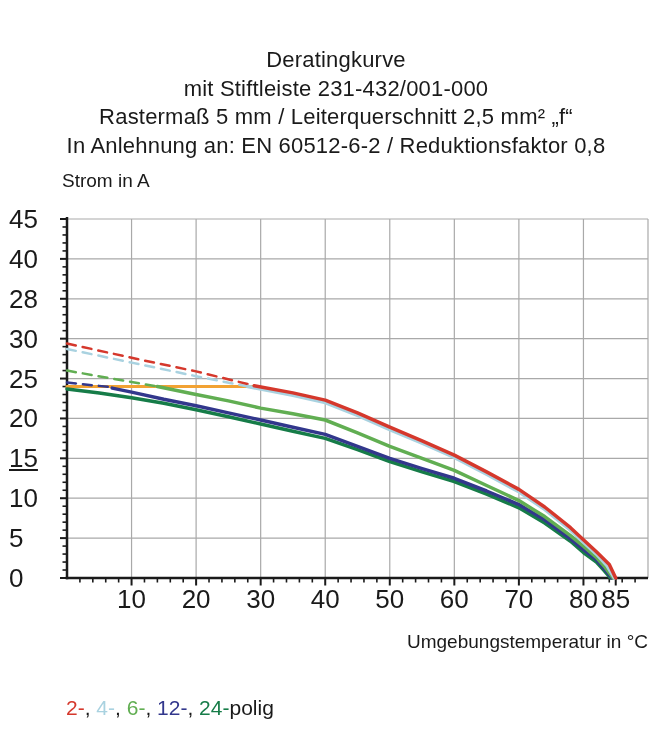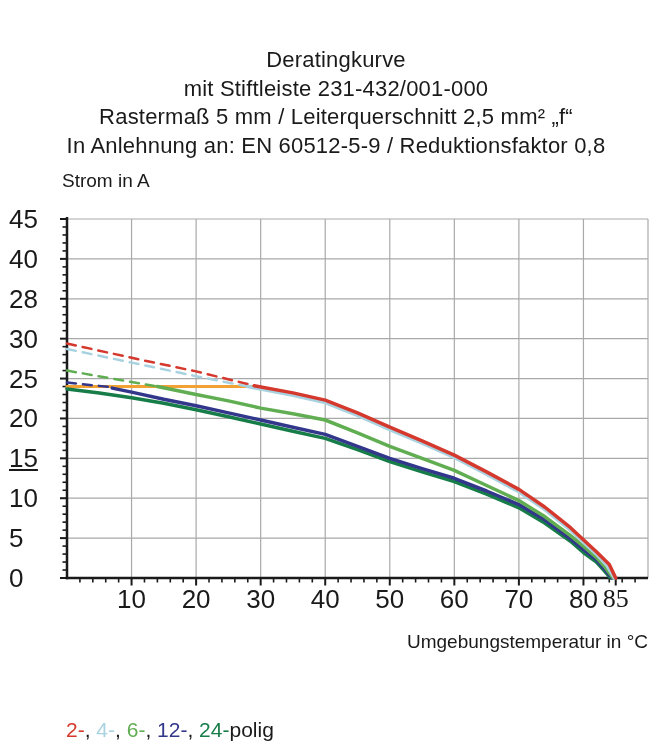--- a/index.html
+++ b/index.html
@@ -24,38 +24,38 @@
   }
   .x-tick{
     position:absolute;width:64px;text-align:center;top:366px;
     font-size:26px;line-height:28px;
   }
   .x-axis-title{
     position:absolute;top:631px;left:0;width:648px;text-align:right;
     font-size:19px;
   }
   .legend-row{
-    position:absolute;top:718px;left:66px;width:582px;
+    position:absolute;top:696px;left:66px;width:582px;
     display:flex;align-items:center;
     font-size:21px;
   }
   .poles{white-space:pre;}
   .rated{display:flex;align-items:center;gap:12px;}
   .rated-line{display:inline-block;width:54px;height:4px;border-radius:2px;}
 </style>
 </head>
 <body>
 
 <div class="page">
 
   <div class="title-block">
     <div>Deratingkurve</div>
     <div>mit Stiftleiste 231-432/001-000</div>
     <div>Rastermaß 5 mm / Leiterquerschnitt 2,5 mm² „f“</div>
-    <div>In Anlehnung an: EN 60512-5-9 / Reduktionsfaktor 0,8</div>
+    <div>In Anlehnung an: EN 60512-6-2 / Reduktionsfaktor 0,8</div>
   </div>
 
   <div class="y-axis-title">Strom in A</div>
 
   <div class="plot-wrap">
     <svg id="chart-svg" width="581" height="359" viewBox="0 0 581 359">
         <line x1="64.55555555555556" y1="0" x2="64.55555555555556" y2="359" stroke="#a9a9a9" stroke-width="1.2"></line>
         <line x1="129.11111111111111" y1="0" x2="129.11111111111111" y2="359" stroke="#a9a9a9" stroke-width="1.2"></line>
         <line x1="193.66666666666666" y1="0" x2="193.66666666666666" y2="359" stroke="#a9a9a9" stroke-width="1.2"></line>
         <line x1="258.22222222222223" y1="0" x2="258.22222222222223" y2="359" stroke="#a9a9a9" stroke-width="1.2"></line>
@@ -191,21 +191,21 @@
       </div>
     <div id="x-ticks">
         <div class="x-tick" style="left: 32.5556px;">10</div>
         <div class="x-tick" style="left: 97.1111px;">20</div>
         <div class="x-tick" style="left: 161.667px;">30</div>
         <div class="x-tick" style="left: 226.222px;">40</div>
         <div class="x-tick" style="left: 290.778px;">50</div>
         <div class="x-tick" style="left: 355.333px;">60</div>
         <div class="x-tick" style="left: 419.889px;">70</div>
         <div class="x-tick" style="left: 484.444px;">80</div>
-        <div class="x-tick" style="left: 516.722px; font-family: Liberation Serif, serif;">85</div>
+        <div class="x-tick" style="left: 516.722px;">85</div>
       </div>
   </div>
 
   <div class="x-axis-title">Umgebungstemperatur in °C</div>
 
   <div class="legend-row">
     <div class="poles" id="pole-legend"><span style="color: rgb(213, 56, 44);">2-</span><span style="color: rgb(26, 26, 26);">, </span><span style="color: rgb(169, 210, 224);">4-</span><span style="color: rgb(26, 26, 26);">, </span><span style="color: rgb(97, 174, 82);">6-</span><span style="color: rgb(26, 26, 26);">, </span><span style="color: rgb(50, 55, 140);">12-</span><span style="color: rgb(26, 26, 26);">, </span><span style="color: rgb(22, 124, 72);">24-</span><span style="color: rgb(26, 26, 26);">polig</span></div>
   </div>
 
 </div>

